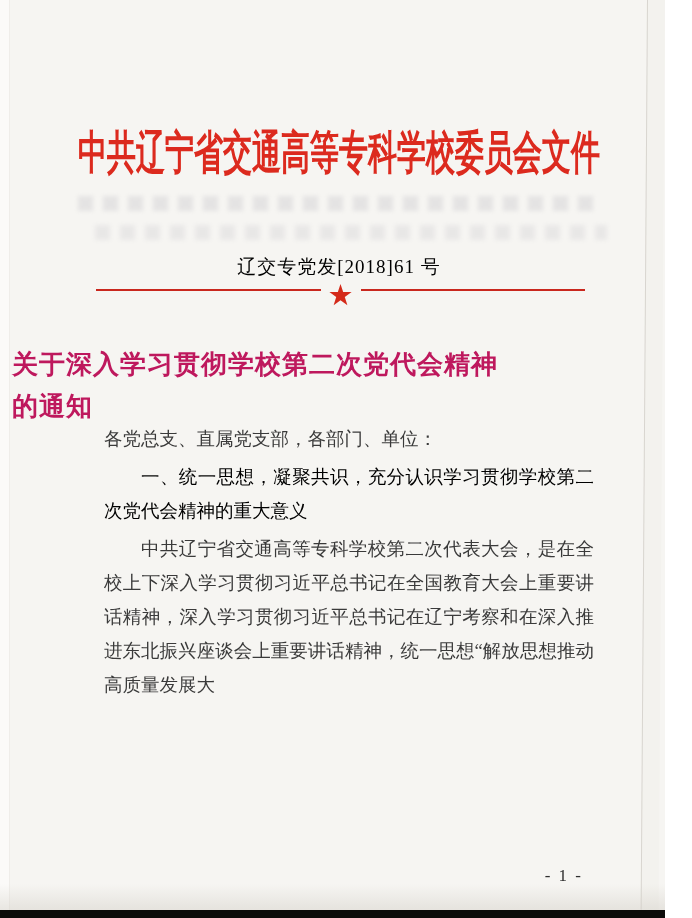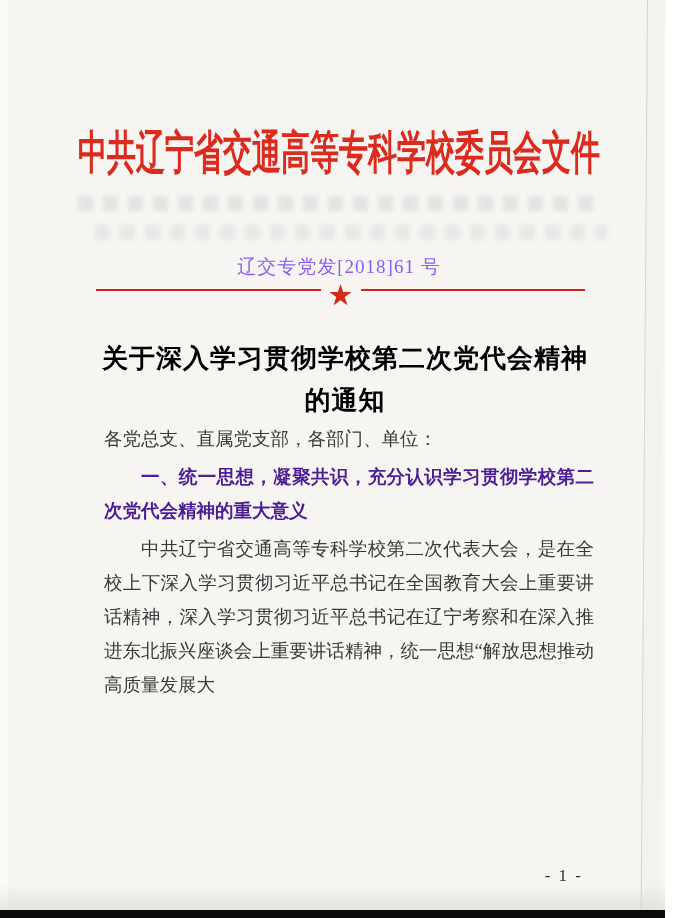--- a/index.html
+++ b/index.html
@@ -37,47 +37,47 @@
   
   .red-head{
     position:absolute;top:122px;left:0;width:678px;
     margin:0;text-align:center;white-space:nowrap;
     font-size:29px;font-weight:bold;letter-spacing:0px;
     color:#dc2a1e;
     transform:scaleY(1.58);transform-origin:50% 0;
   }
   .doc-num{
     position:absolute;top:254px;left:0;width:678px;
-    text-align:center;font-size:19px;color:#8b5cf6;letter-spacing:1px;
+    text-align:center;font-size:19px;color:#000000;letter-spacing:1px;
   }
   .red-rule{
     position:absolute;top:281px;left:96px;width:489px;height:18px;
     display:flex;align-items:center;
   }
   .red-rule .seg{flex:1;height:2px;background:#c9271e;}
   .red-rule .star{
     flex:0 0 auto;margin:0 7px;color:#d42a1a;font-size:29px;line-height:1;
     font-family:"DejaVu Sans",sans-serif;
     transform:translateY(5px);
   }
   
   .doc-title{
-    position:absolute;top:332px;left:0;width:678px;margin:6px;
-    text-align:center;font-size:26px;line-height:42px;
-    font-weight:bold;color:#000000;letter-spacing:1px;
+    position:absolute;top:332px;left:0;width:678px;margin:12px;
+    font-size:26px;line-height:42px;
+    font-weight:bold;color:#be185d;letter-spacing:1px;
   }
   
   .doc-body{
     position:absolute;top:418px;left:100px;width:498px;
     font-size:18.5px;line-height:34px;color:#3a3a3a;
     text-align:justify;
   }
   .doc-body p{margin:4px;}
   .indent{text-indent:2em;}
-  .section-heading{font-weight:bold;color:#4c1d95;}
+  .section-heading{font-weight:normal;color:#000000;}
   
   .page-num{
     position:absolute;right:82px;bottom:32px;
     font-size:17px;color:#2f2f2f;letter-spacing:2px;white-space:nowrap;
   }
 </style>
 </head>
 <body>
 
 <div class="viewport">

